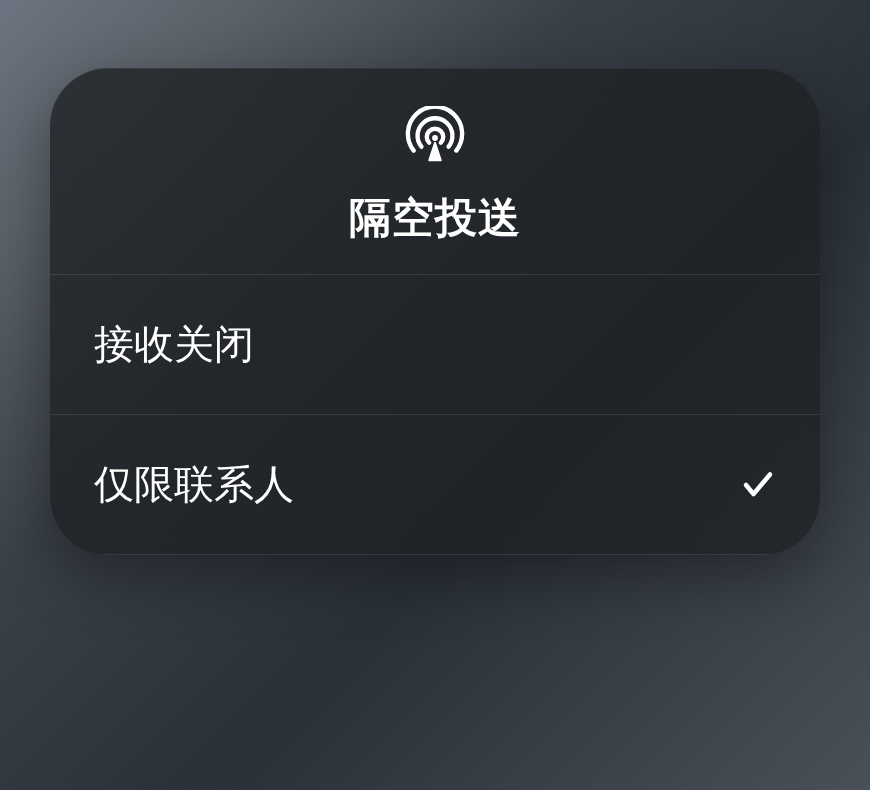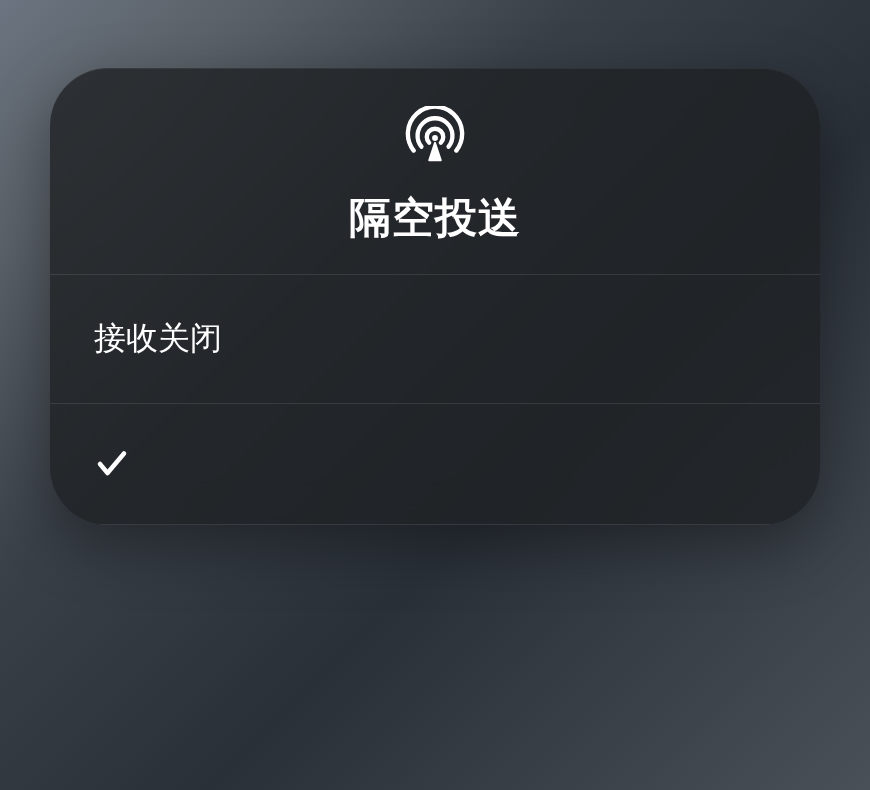--- a/index.html
+++ b/index.html
@@ -68,21 +68,21 @@
       display: flex;
       align-items: center;
       justify-content: space-between;
       padding: 42px 44px;
       border-bottom: 1px solid rgba(255,255,255,0.10);
       cursor: pointer;
     }
     
     .option-label {
       color: #fff;
-      font-size: 32px;
+      font-size: 40px;
       font-weight: 400;
     }
     
     .checkmark {
       width: 36px;
       height: 36px;
       display: flex;
       align-items: center;
       justify-content: center;
     }
@@ -112,20 +112,21 @@
     <div class="option">
       <span class="option-label">接收关闭</span>
       <span class="checkmark hidden">
         <svg viewBox="0 0 24 24" width="36" height="36" fill="none" stroke="#fff" stroke-width="3" stroke-linecap="round" stroke-linejoin="round">
           <polyline points="4,12 9,18 20,5"></polyline>
         </svg>
       </span>
     </div>
 
     <div class="option">
+      <span class="option-label">仅限联系人</span>
       <span class="checkmark">
         <svg viewBox="0 0 24 24" width="36" height="36" fill="none" stroke="#fff" stroke-width="3" stroke-linecap="round" stroke-linejoin="round">
           <polyline points="4,12 9,18 20,5"></polyline>
         </svg>
       </span>
     </div>
 
   </div>
 </div>
 

